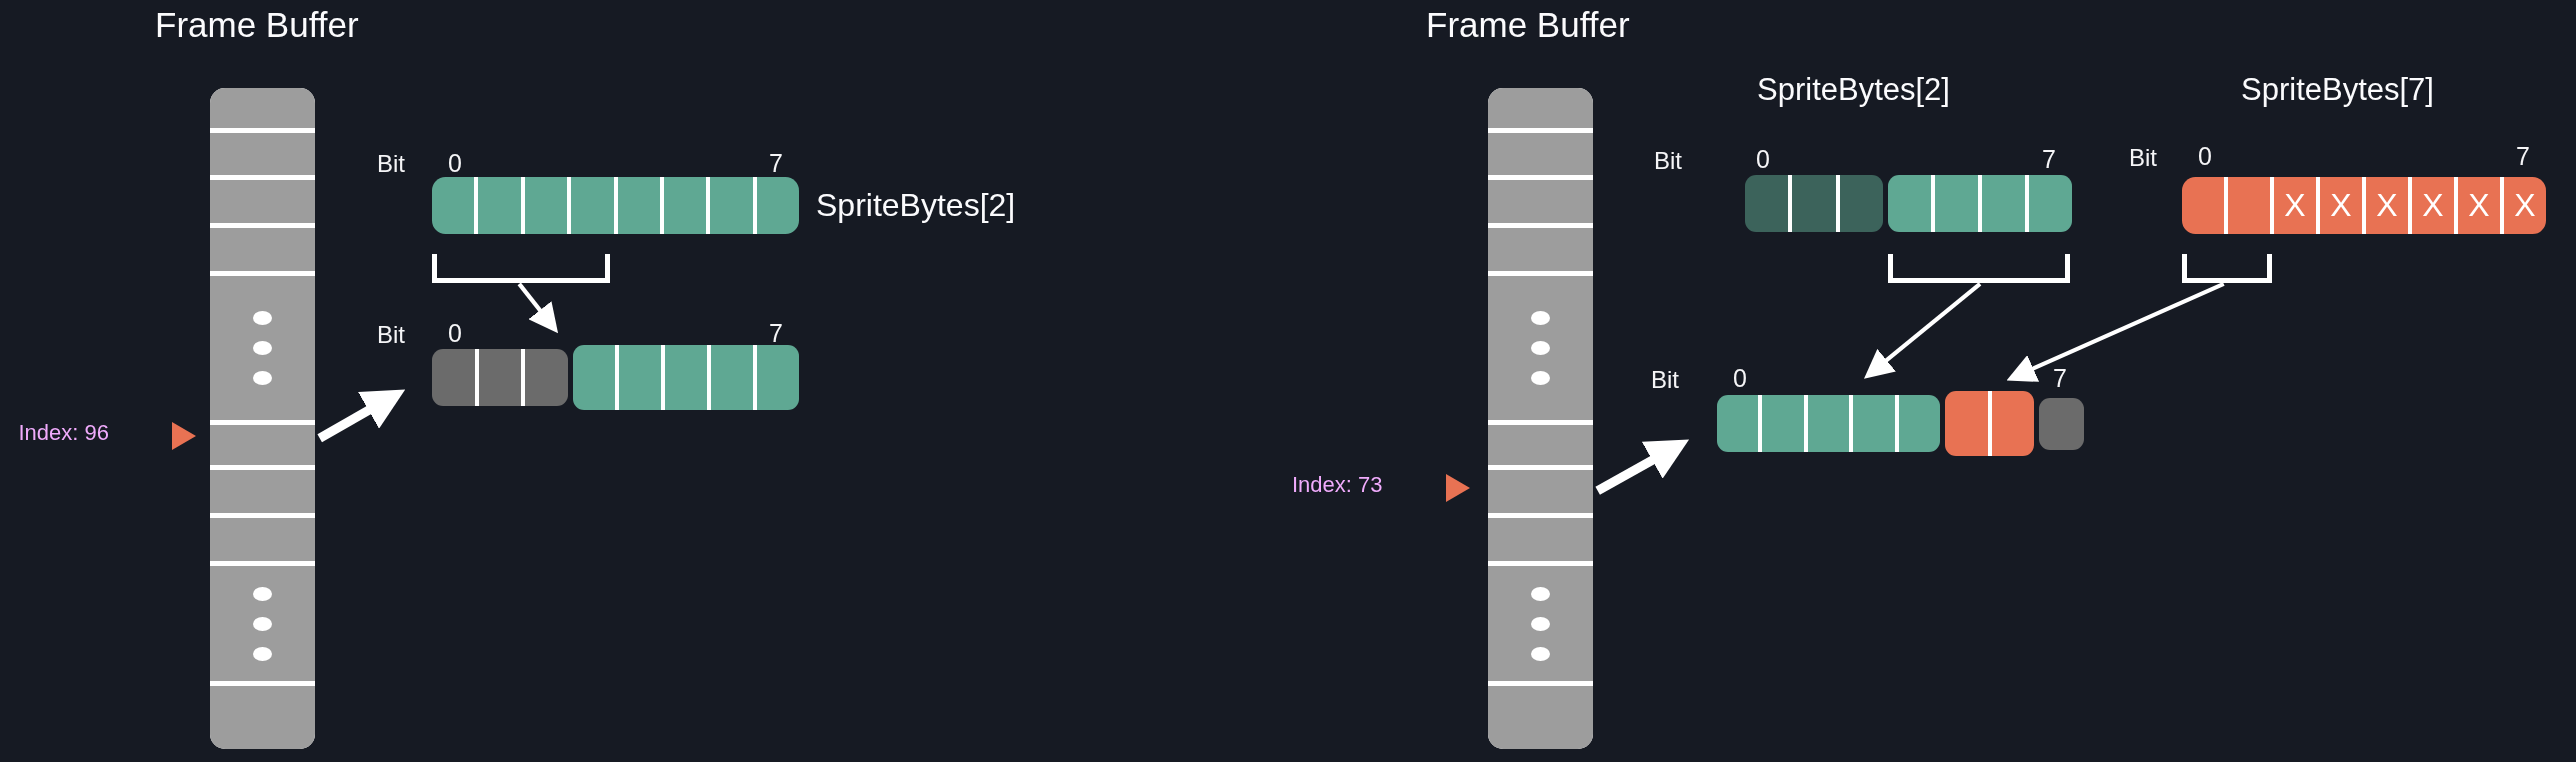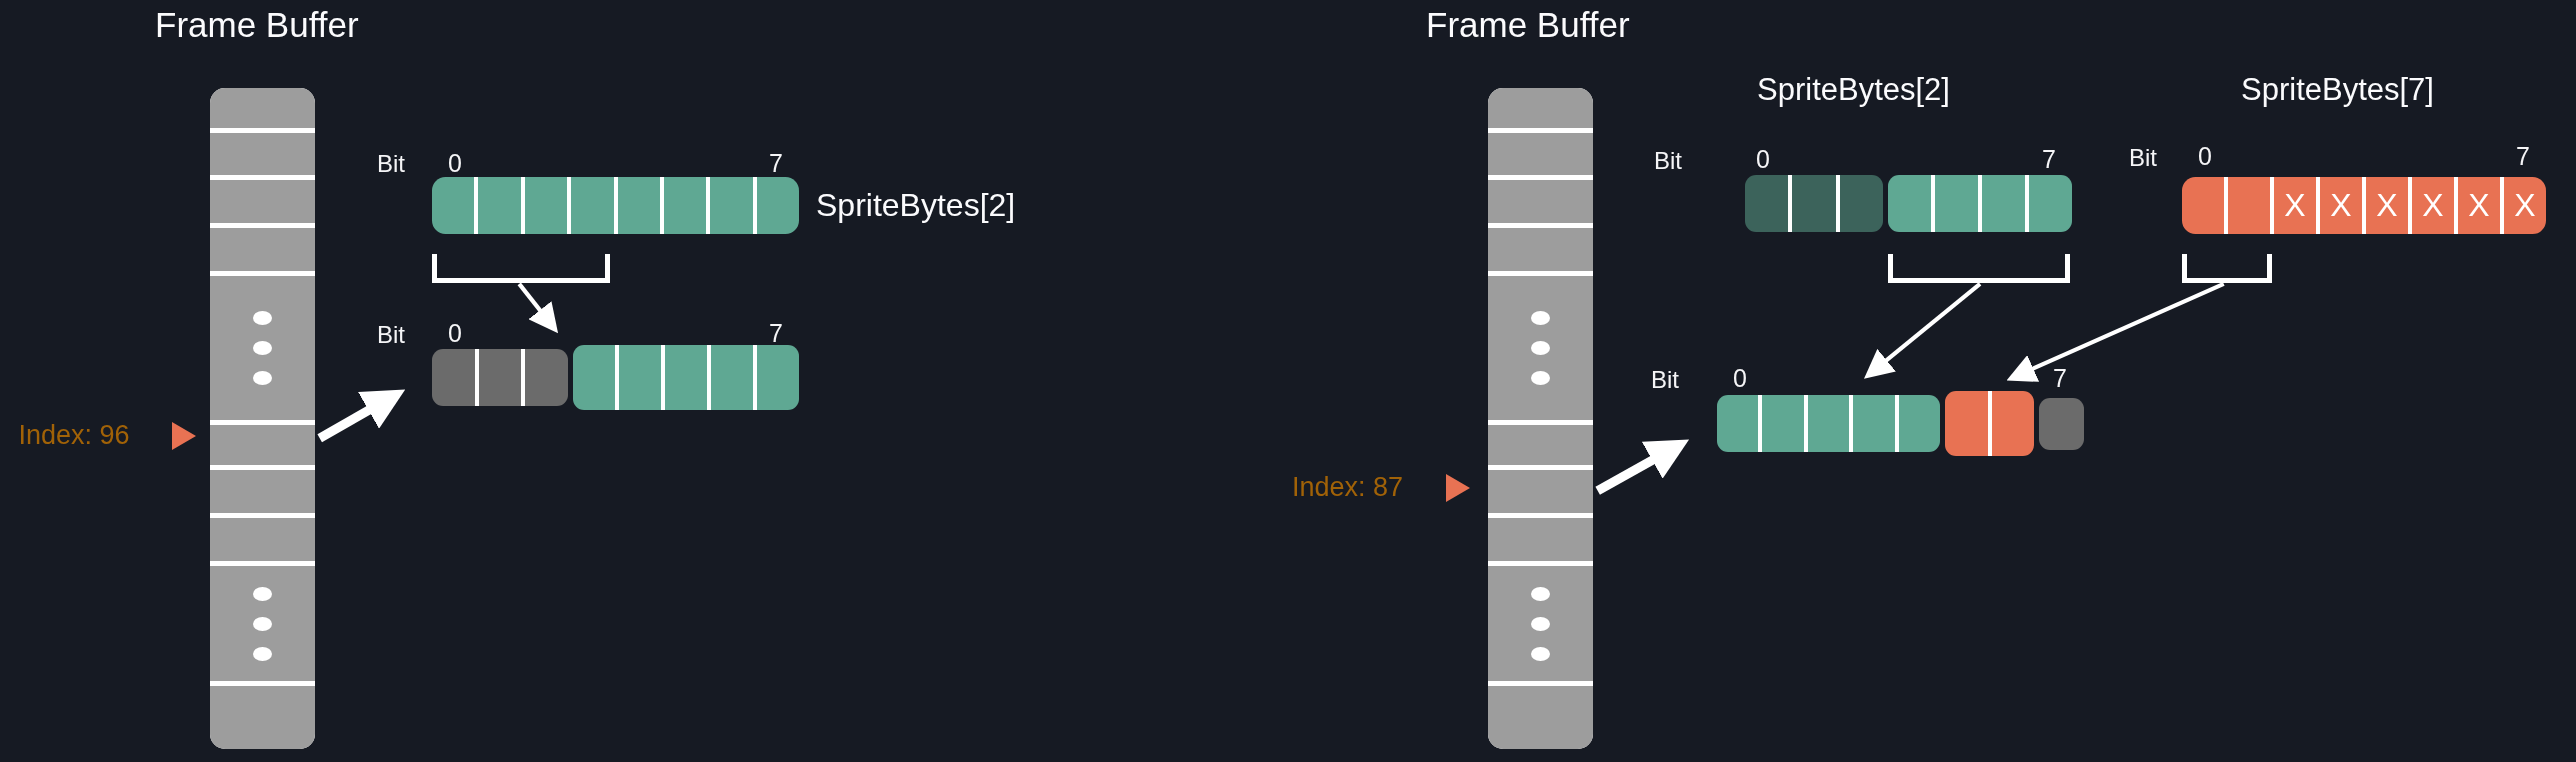--- a/index.html
+++ b/index.html
@@ -10,21 +10,21 @@
     font-family:"Liberation Sans", sans-serif;
     color:#ffffff;
     overflow:hidden;
   }
   .abs{position:absolute;}
   .fb-title{font-size:35px;font-weight:400;color:#fbfbfd;white-space:nowrap;}
   .sprite-title{font-size:31px;font-weight:400;color:#fbfbfd;white-space:nowrap;text-align:center;width:267px;}
   .side-label{font-size:32px;font-weight:400;color:#fbfbfd;white-space:nowrap;}
   .bit-label{font-size:24px;color:#f5f5f7;}
   .bit-num{font-size:25px;color:#f5f5f7;transform:translateX(-50%);display:inline-block;}
-  .index-label{font-size:27px;color:#a16207;white-space:nowrap;}
+  .index-label{font-size:22px;color:#f0abfc;white-space:nowrap;}
 
   
   .fb-column{
     width:105px;background:#ffffff;border-radius:15px;overflow:hidden;
     display:flex;flex-direction:column;gap:5px;
   }
   .fb-seg{width:100%;background:#9d9d9d;flex:0 0 auto;display:flex;align-items:center;justify-content:center;}
   .dots{display:flex;flex-direction:column;gap:16px;}
   .dot{width:19px;height:14px;border-radius:50%;background:#ffffff;}
 
@@ -206,21 +206,21 @@
       </div>
       <div class="group raised" style="flex-grow: 2;">
         <div class="cell" style="background: rgb(232, 114, 83);"></div>
         <div class="cell" style="background: rgb(232, 114, 83);"></div>
       </div>
       <div class="group short" style="flex-grow: 1;">
         <div class="cell" style="background: rgb(107, 107, 107);"></div>
       </div>
     </div>
 
-  <div class="abs index-label" style="left:1292px;top:472px;">Index: 87</div>
+  <div class="abs index-label" style="left:1292px;top:472px;">Index: 73</div>
   <div class="abs tri" style="left:1446px;top:474px;"></div>
 
   <svg class="overlay" width="2576" height="763" viewBox="0 0 3086 914">
     <defs>
       <marker id="head-thin" markerWidth="7" markerHeight="7" refX="5.2" refY="3.5" orient="auto">
         <path d="M0,0 L7,3.5 L0,7 z" fill="#ffffff"></path>
       </marker>
       <marker id="head-thick" markerWidth="4.6" markerHeight="4.6" refX="3.4" refY="2.3" orient="auto">
         <path d="M0,0 L4.6,2.3 L0,4.6 z" fill="#ffffff"></path>
       </marker>

